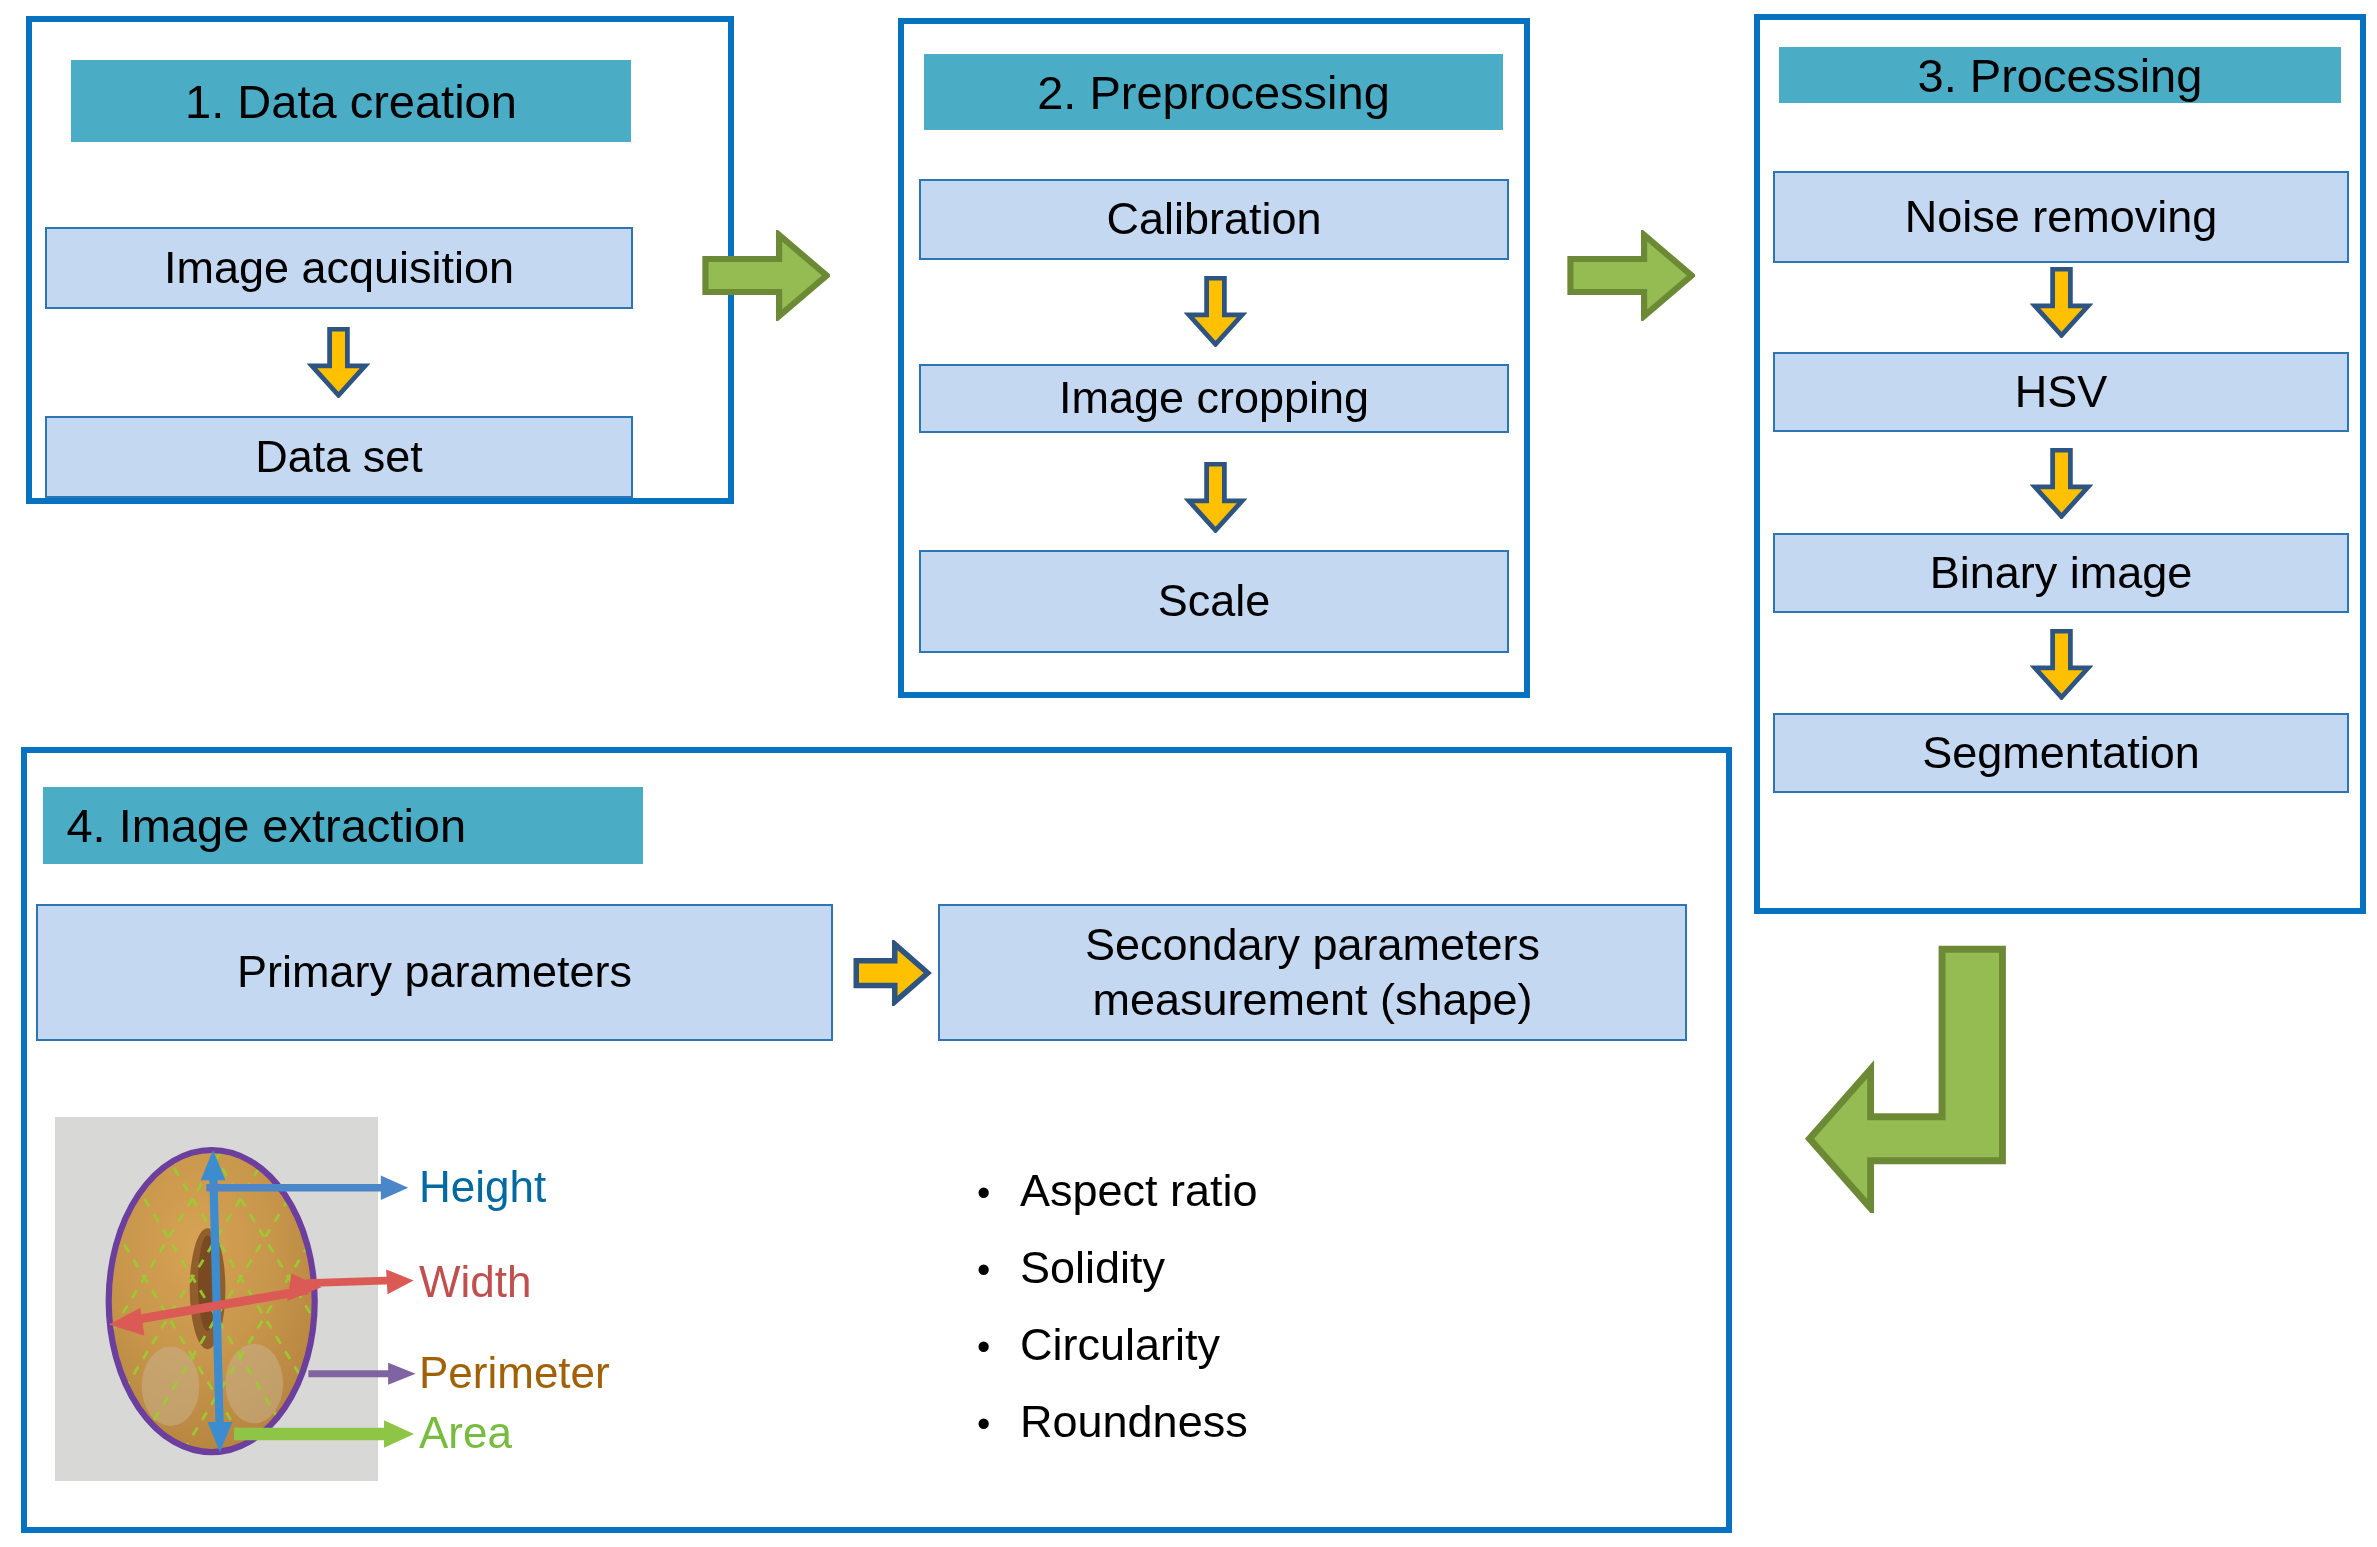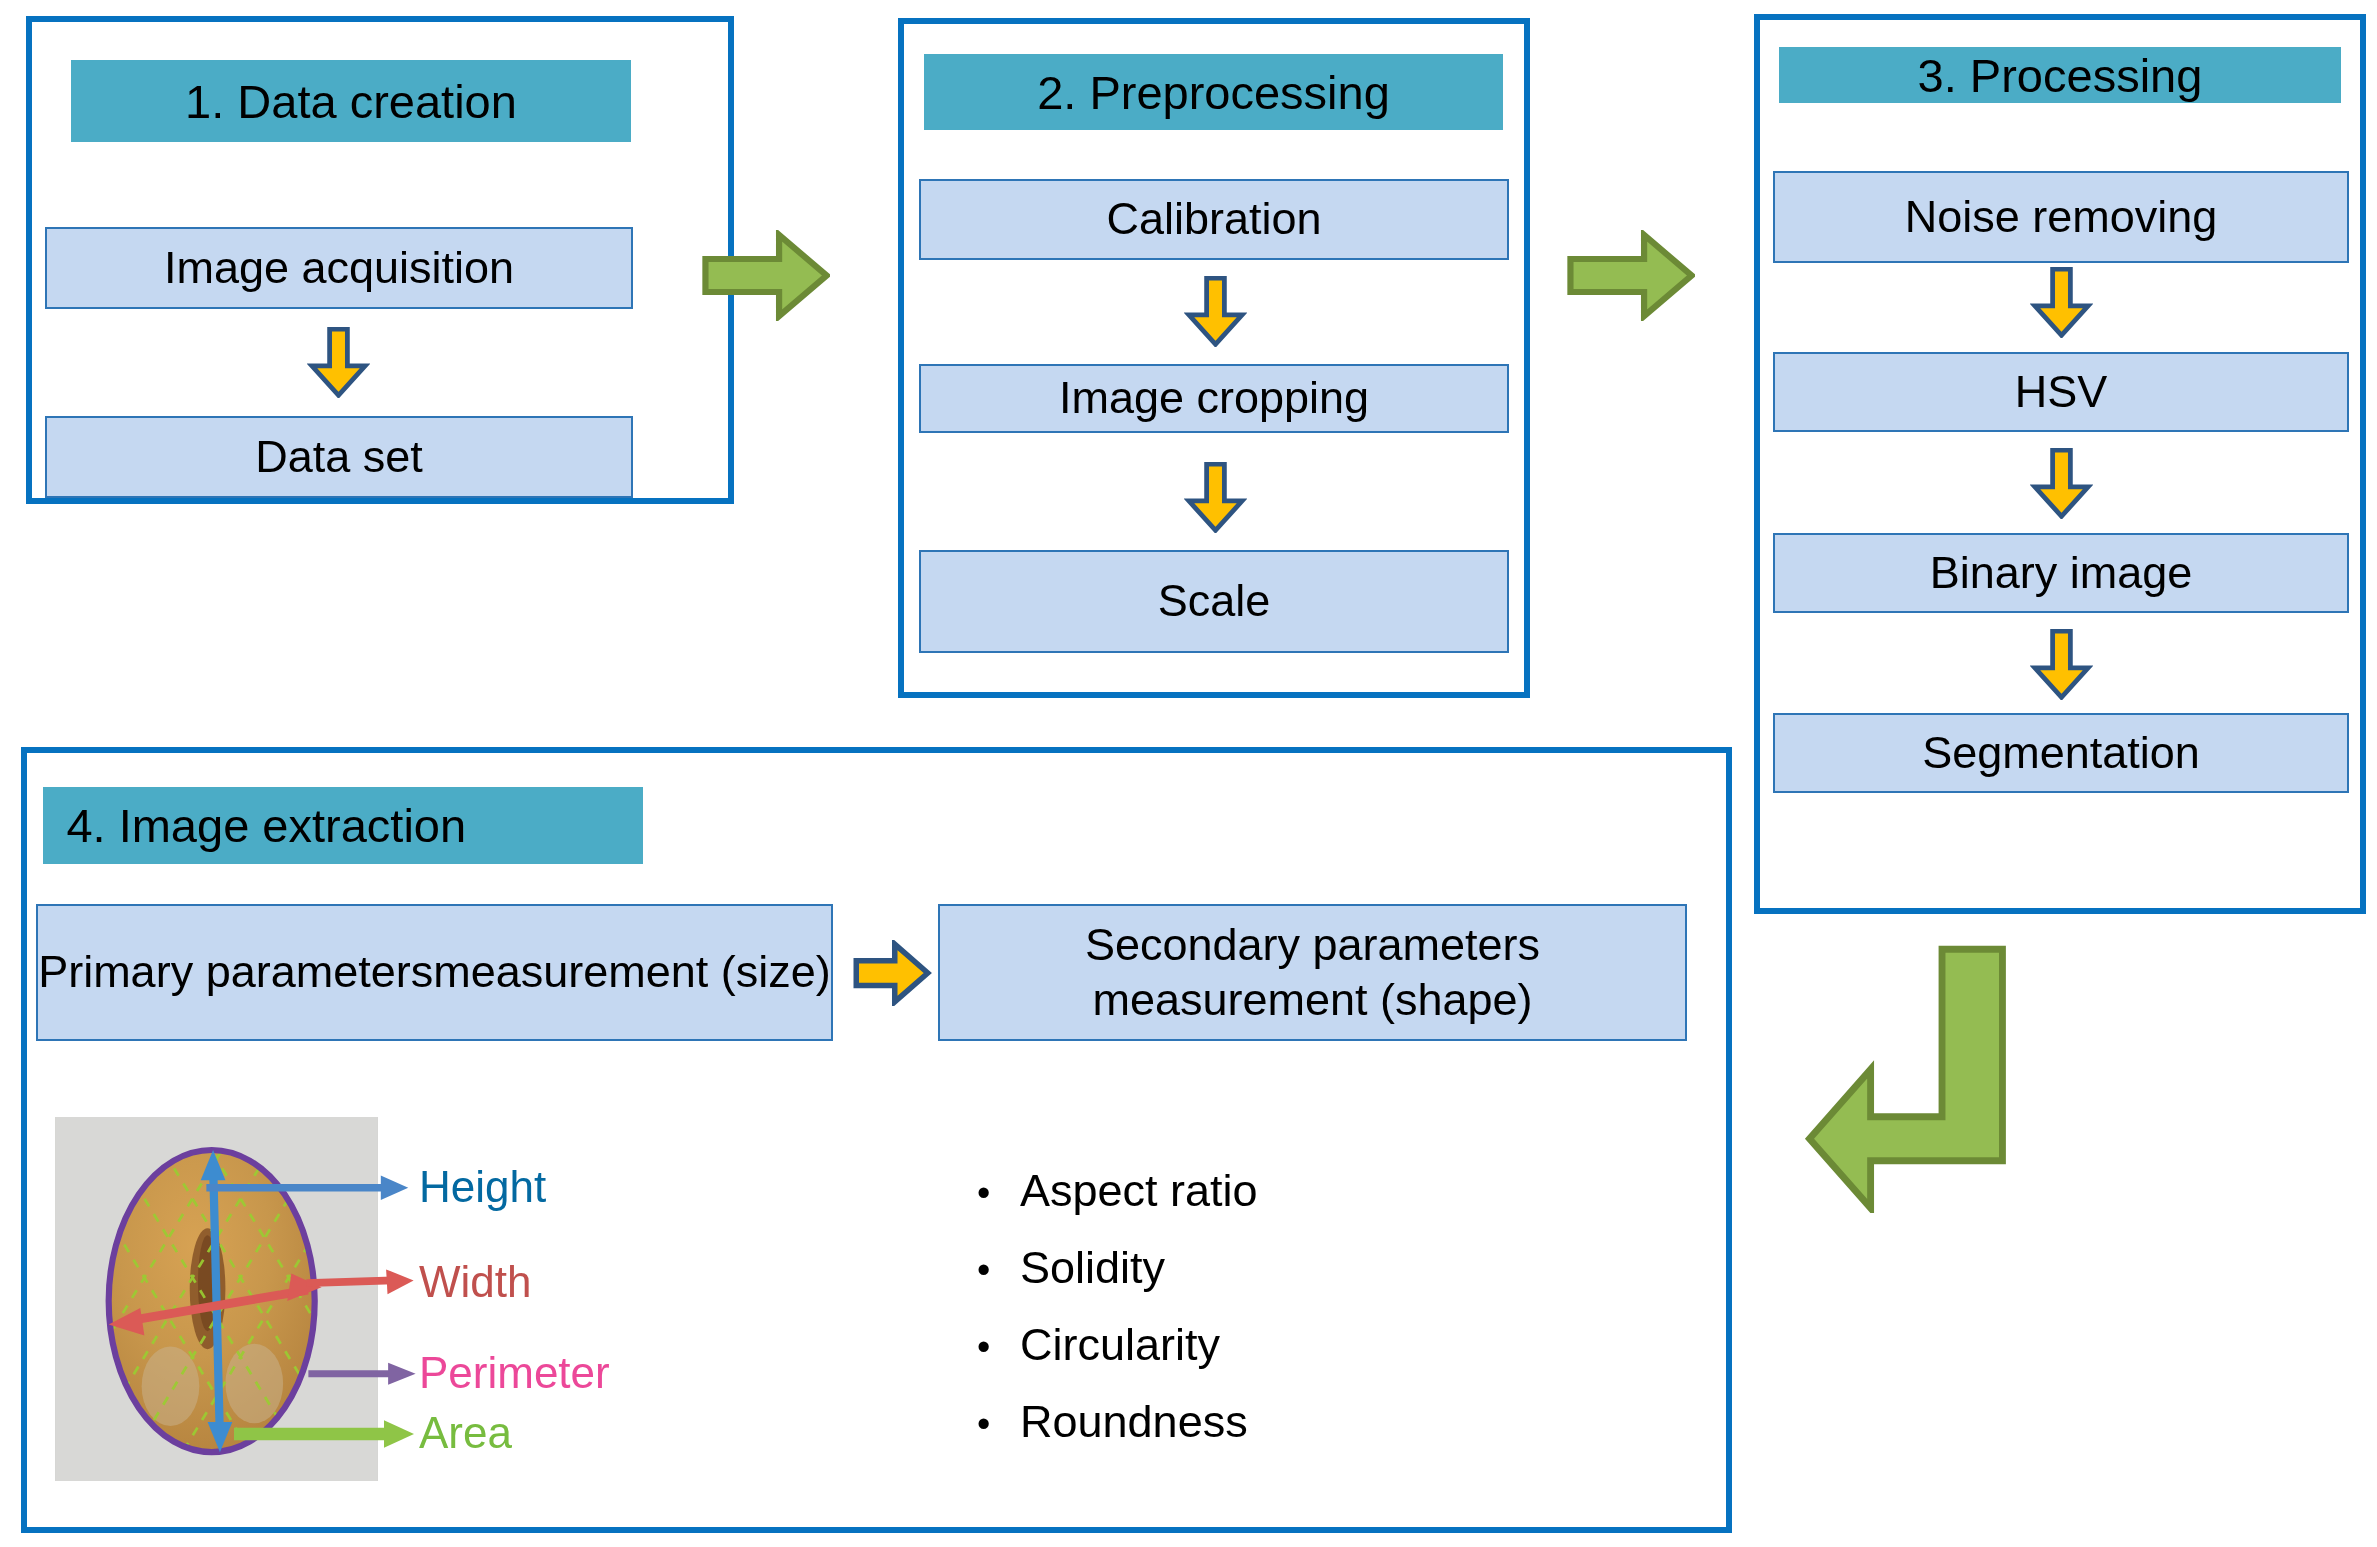--- a/index.html
+++ b/index.html
@@ -117,21 +117,21 @@
   .seed-photo svg { display: block; width: 100%; height: 100%; }
 
   .m-label {
     position: absolute;
     font-size: 44px;
     line-height: 1;
     white-space: nowrap;
   }
   .lbl-height    { color: #0369a1; }
   .lbl-width     { color: #C0504D; }
-  .lbl-perimeter { color: #ec4899; }
+  .lbl-perimeter { color: #a16207; }
   .lbl-area      { color: #77BC3F; }
 
   .m-arrow { position: absolute; }
   .m-arrow svg { display: block; width: 100%; height: 100%; }
 </style>
 </head>
 <body>
 
 <div class="panel" style="left:26px; top:16px; width:708px; height:488px;">
 </div>
@@ -220,21 +220,20 @@
   </svg>
 </div>
 
 <div class="panel" style="left:20.6px; top:747px; width:1711px; height:786px;">
 </div>
 
 <div class="stage-header left-align" style="left:43px; top:787px; width:577px; height:77px;">4. Image extraction</div>
 
 <div class="step-box" style="left:36px; top:904px; width:797px; height:137px; flex-direction:row;">
   <span>Primary parameters</span>
-  <span>measurement (size)</span>
 </div>
 
 <div class="right-arrow-small" style="left:852px; top:940px;">
   <svg viewBox="0 0 116 96" xmlns="http://www.w3.org/2000/svg">
     <path d="M6 30 H62 V6 L110 48 L62 90 V66 H6 Z" fill="#FFC000" stroke="#2E5481" stroke-width="8" stroke-linejoin="miter"></path>
   </svg>
 </div>
 
 <div class="step-box" style="left:938px; top:904px; width:749px; height:137px; flex-direction:column;">
   <span>Secondary  parameters</span>

